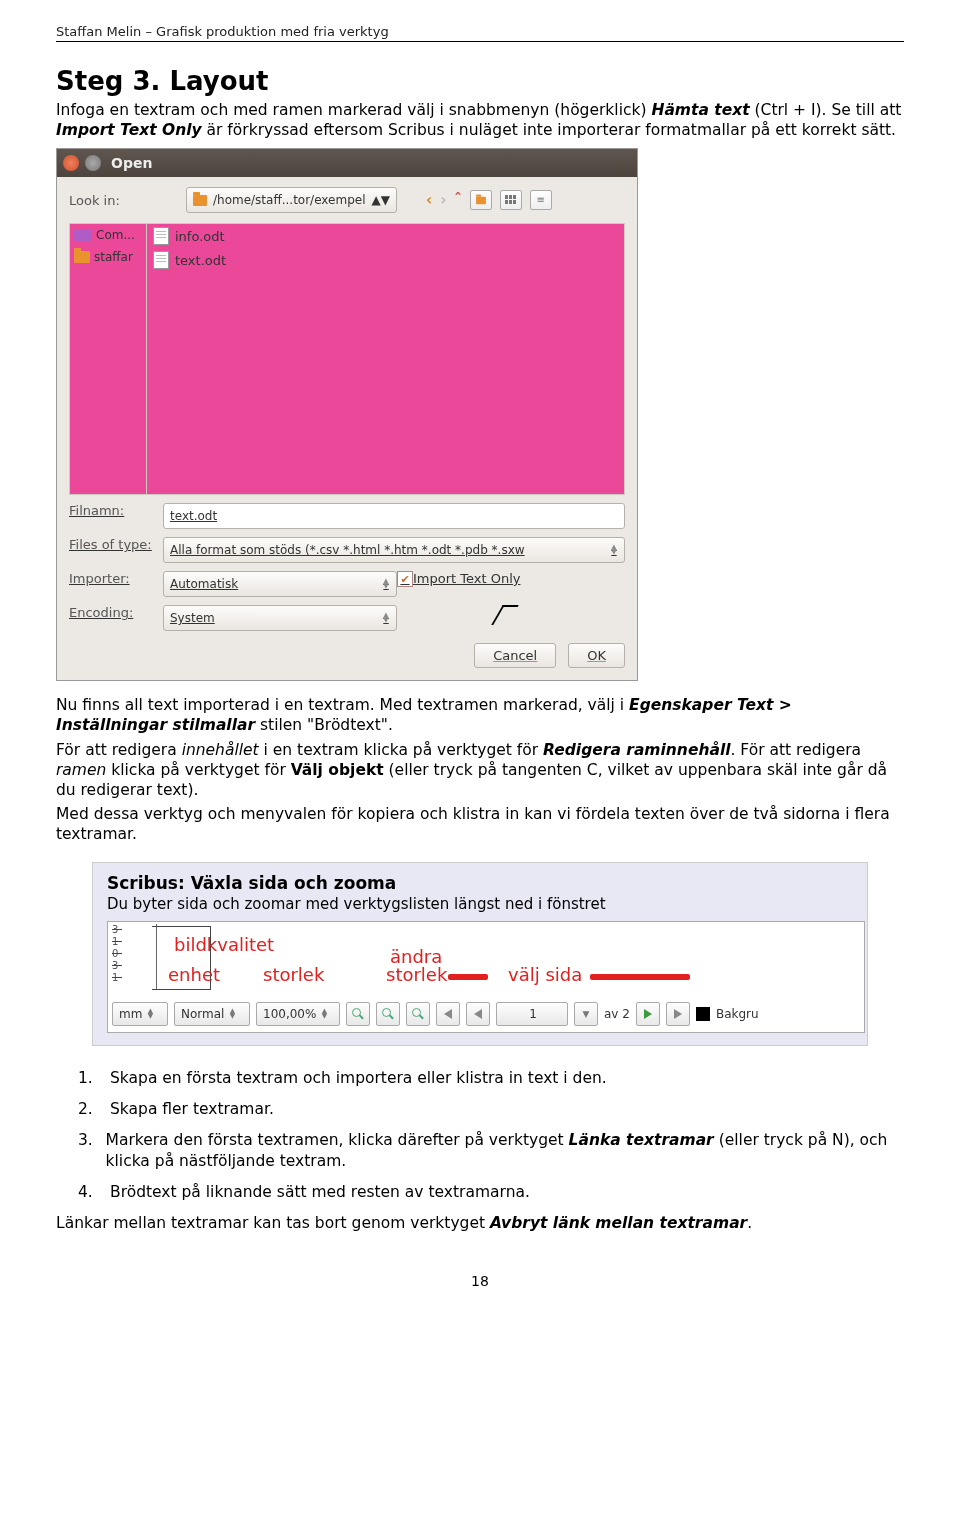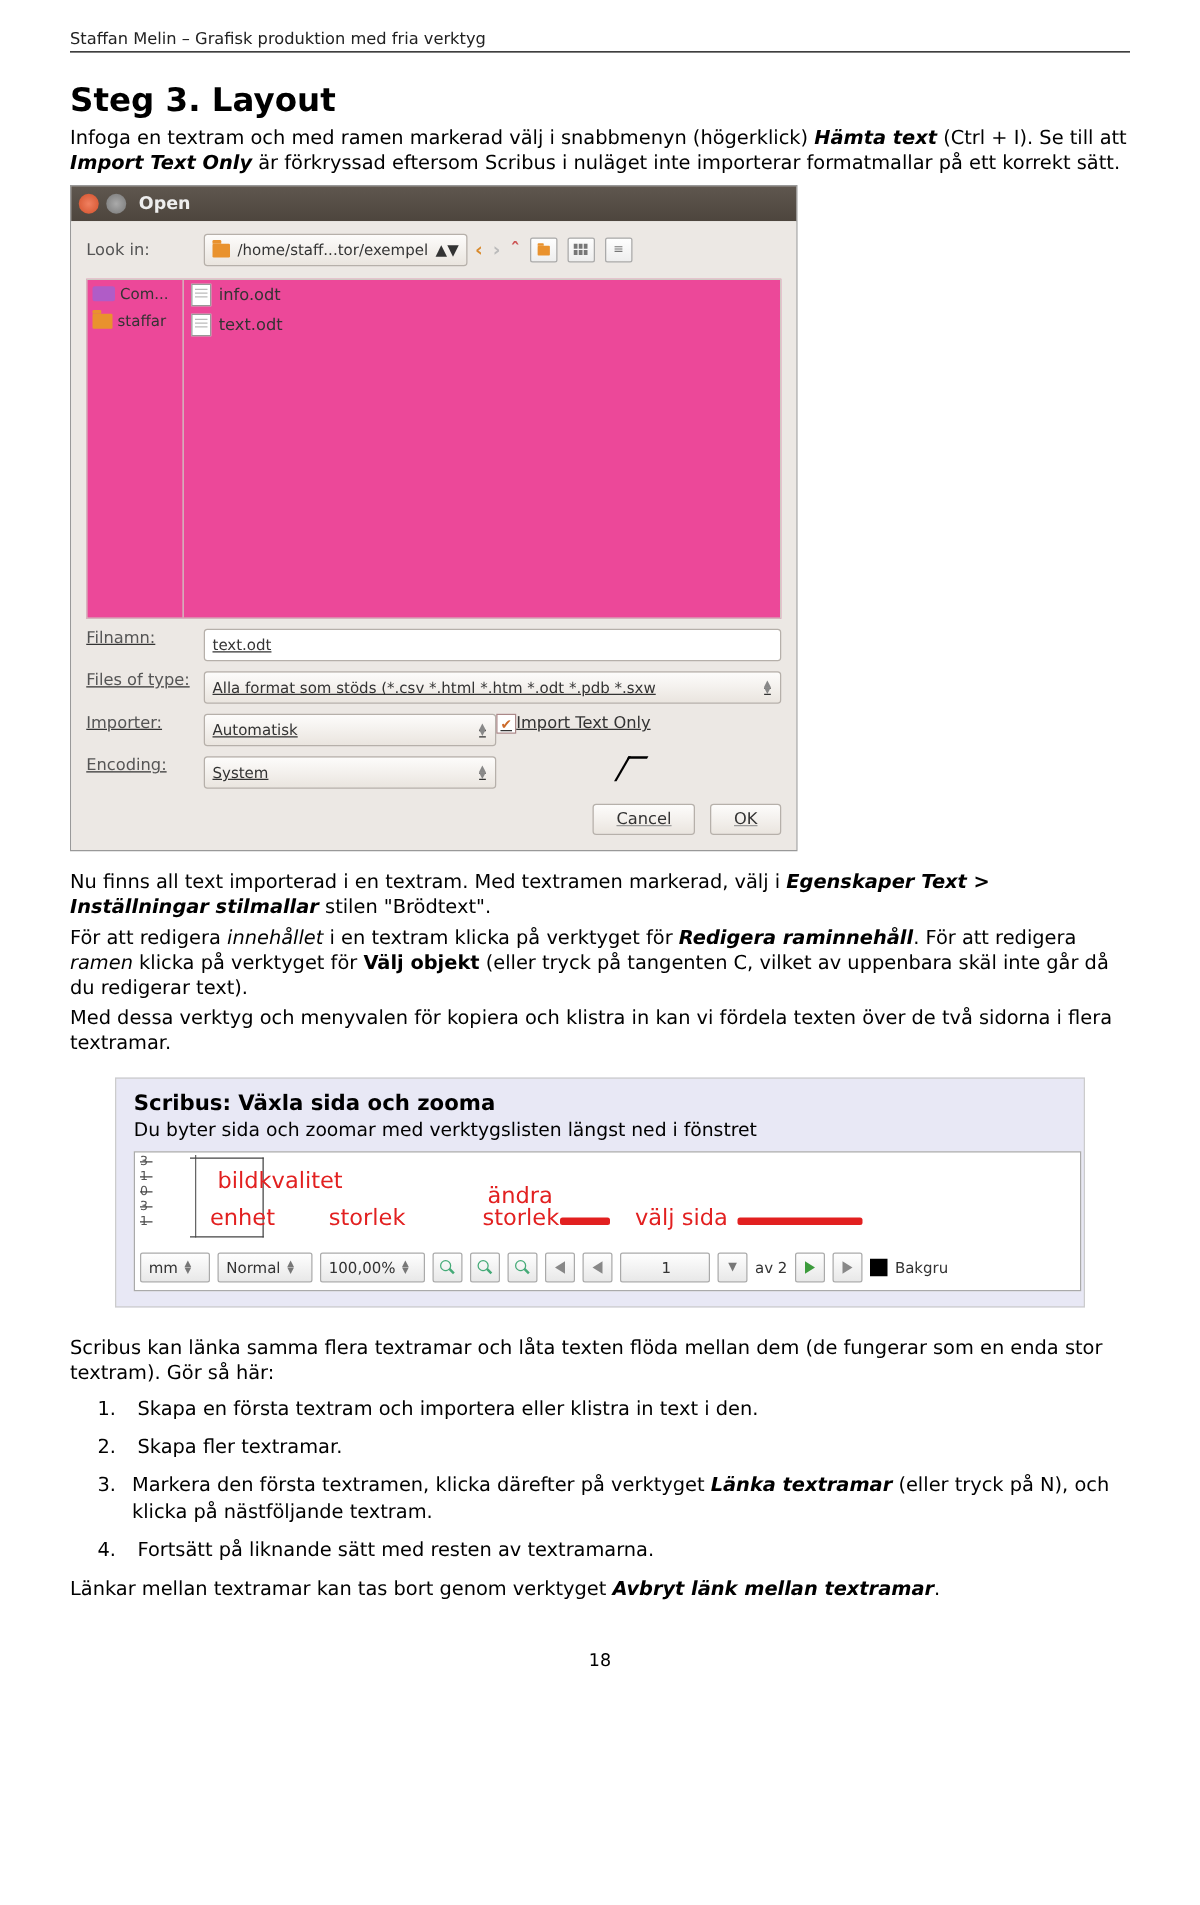--- a/index.html
+++ b/index.html
@@ -142,21 +142,21 @@
     gap:6px;
   }
   .wbtn{width:16px;height:16px;border-radius:50%;}
   .wbtn.close{background:radial-gradient(#f08060,#d2502a);}
   .wbtn.min{background:radial-gradient(#aaa,#777);}
   .title-txt{color:#eee;font-weight:bold;font-size:14px;margin-left:4px;}
   .dlg-body{
     background:#ece8e4;
     padding:10px 12px 12px 12px;
   }
-  .row-look { display:flex; align-items:center; gap:0;}
+  .row-look { display:flex; align-items:center; gap:23px;}
   .lbl { color:#555; width:94px;}
   .pathbtn{
     border:1px solid #b6b0aa;
     background:linear-gradient(#fdfcfb,#eae5df);
     border-radius:3px;
     height:24px;
     display:flex; align-items:center; padding:0 6px; gap:6px; font-size:12px;
   }
   .folder-ico{width:14px;height:11px;background:#e9922e;border-radius:1px;position:relative;}
   .folder-ico:before{content:"";position:absolute;top:-3px;left:0;width:7px;height:3px;background:#e9922e;border-radius:1px 1px 0 0;}
@@ -425,37 +425,36 @@
         <div class="iconbtn">
             <span class="arrow-lr arrow-r"></span>
           </div>
         <span class="swatch"></span>
         <span>Bakgru</span>
       </div>
     </div>
     <div style="height:4px"></div>
   </div>
 
-  <p class="body-text">Scribus kan länka samma flera textramar och låta texten flöda mellan dem (de fungerar som en enda stor textram). Gör så här:</p>
   <div class="numlist">
     <div class="row">
         <span class="num">1.</span>
         <span>Skapa en första textram och importera eller klistra in text i den.</span>
       </div>
     <div class="row">
         <span class="num">2.</span>
         <span>Skapa fler textramar.</span>
       </div>
     <div class="row">
         <span class="num">3.</span>
         <span><span>Markera den första textramen, klicka därefter på verktyget </span><span class="bital">Länka textramar</span><span> (eller tryck på N), och klicka på nästföljande textram.</span></span>
       </div>
     <div class="row">
         <span class="num">4.</span>
-        <span>Fortsätt på liknande sätt med resten av textramarna.</span>
+        <span>Brödtext på liknande sätt med resten av textramarna.</span>
       </div>
   </div>
   <p class="body-text">
     <span>Länkar mellan textramar kan tas bort genom verktyget </span><span class="bital">Avbryt länk mellan textramar</span><span>.</span>
   </p>
 
   <div class="page-num">18</div>
 </div>
 
 </body></html>

